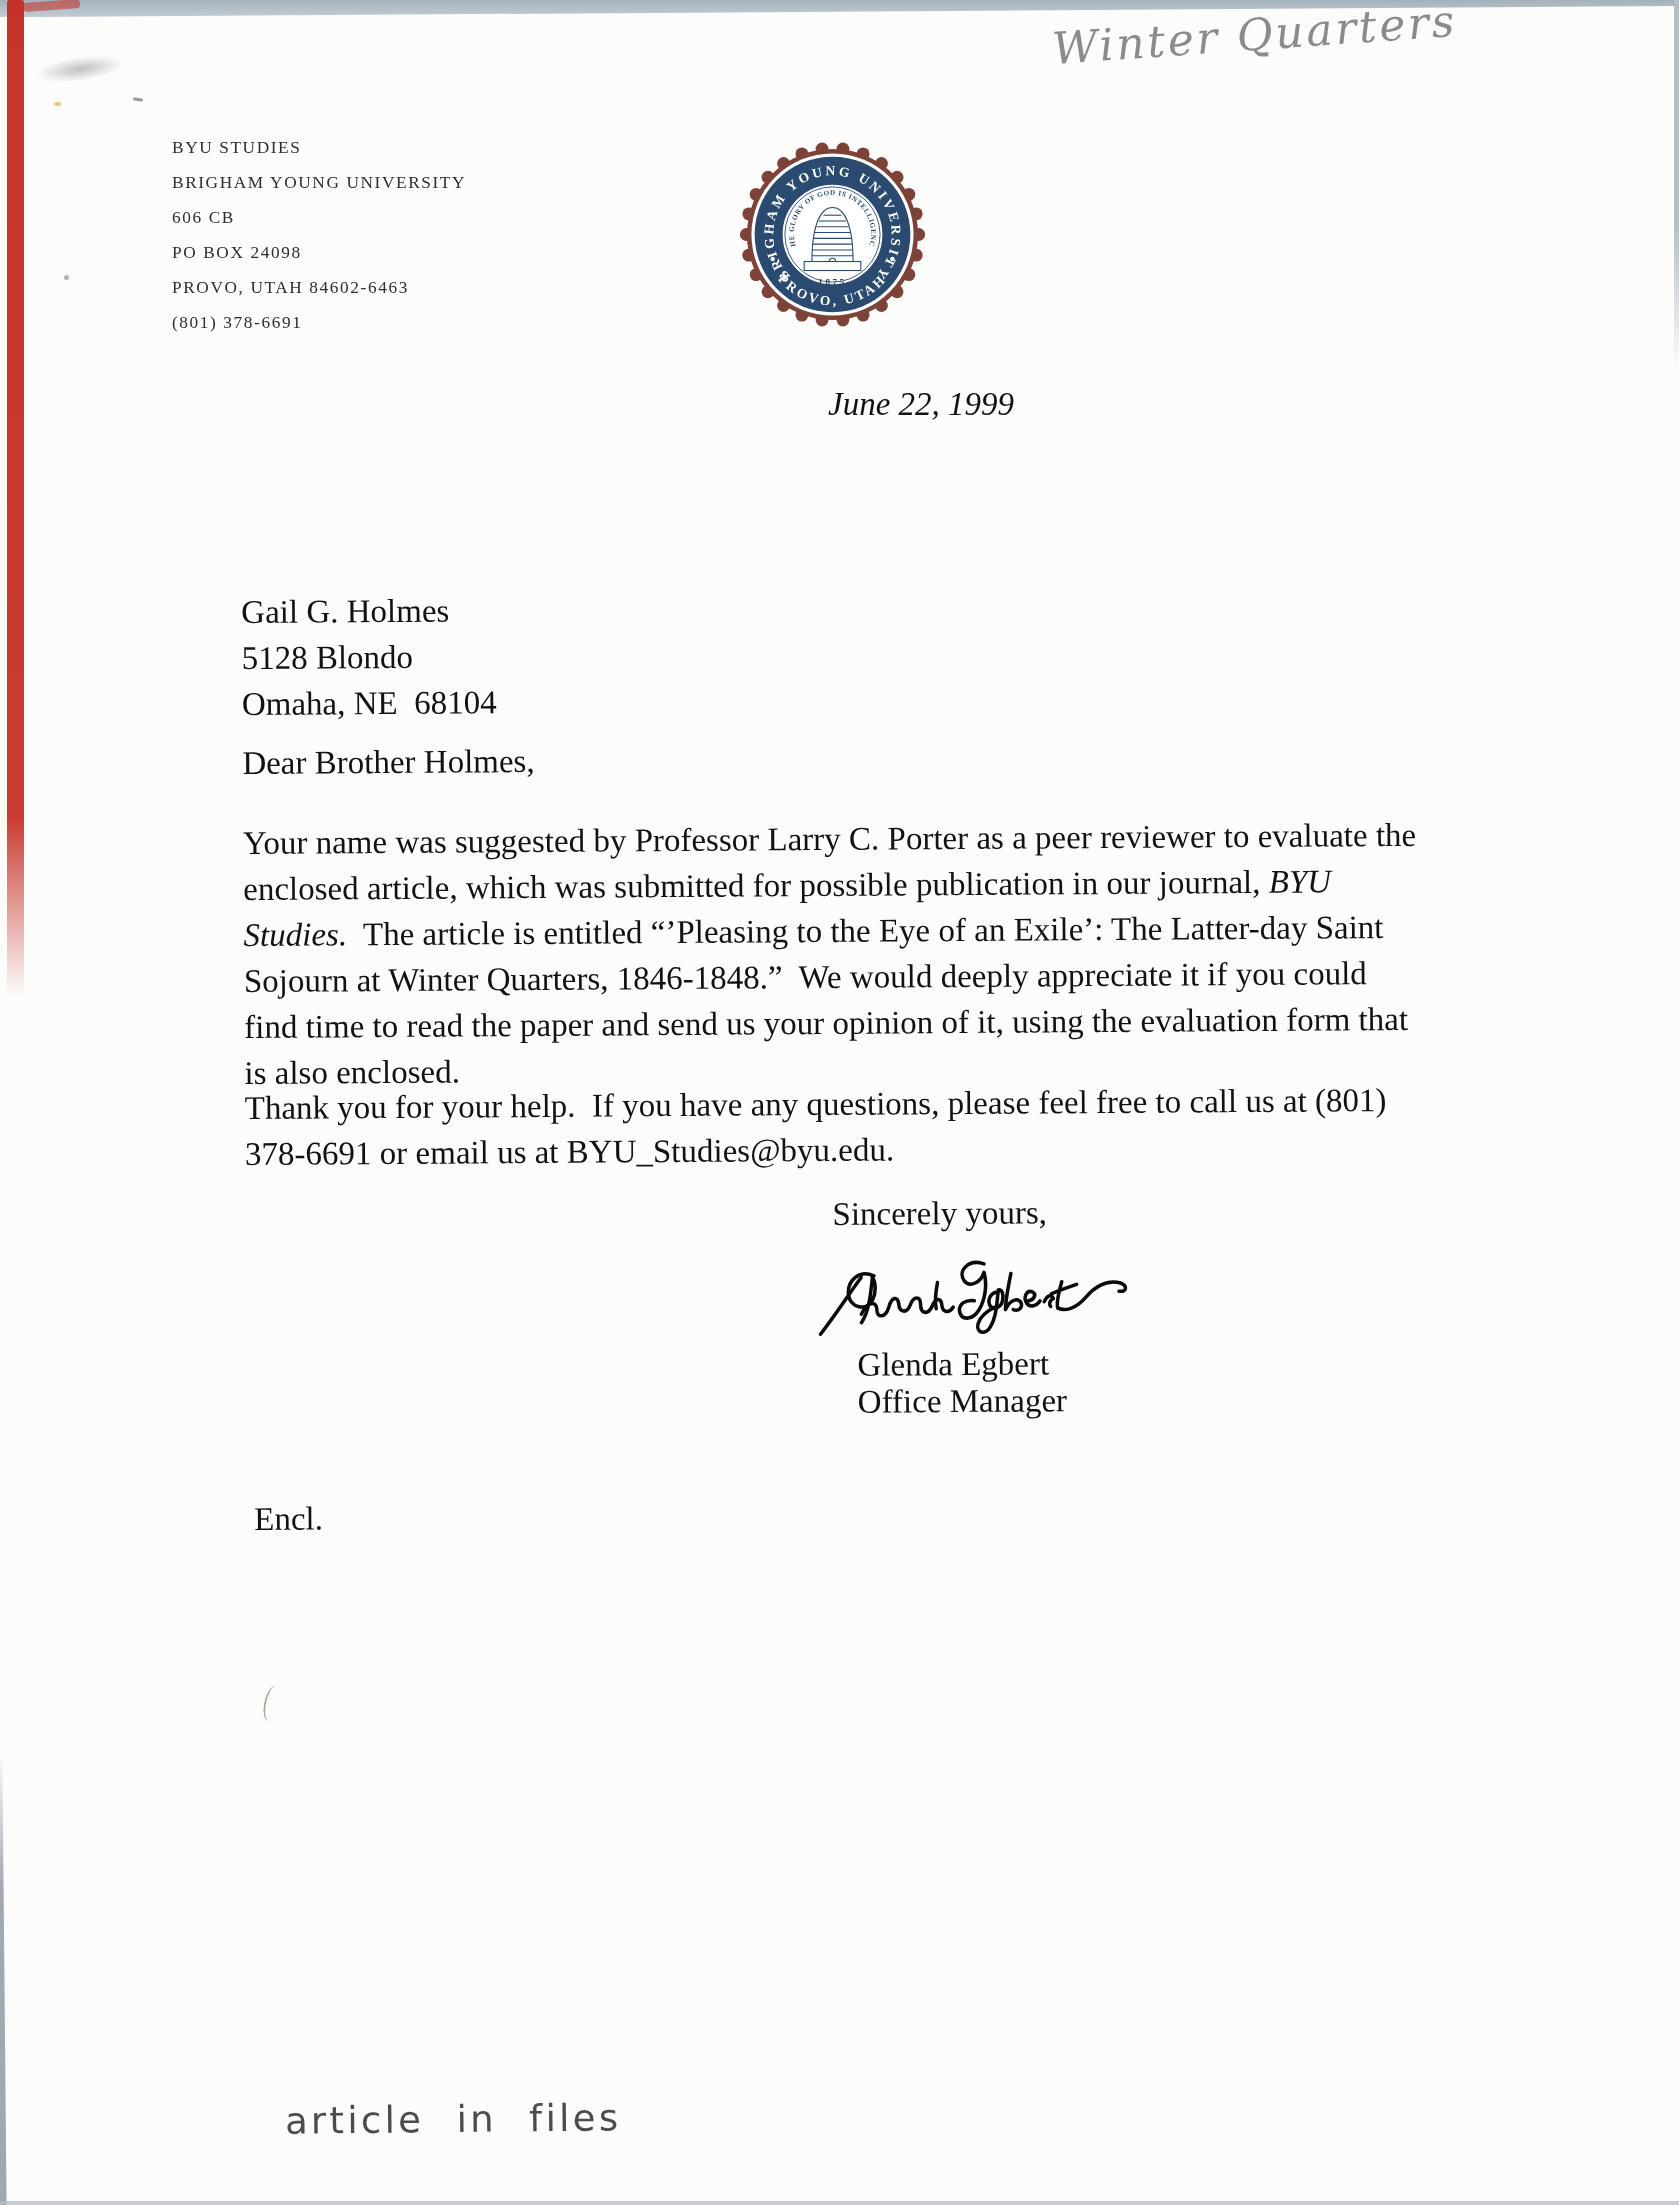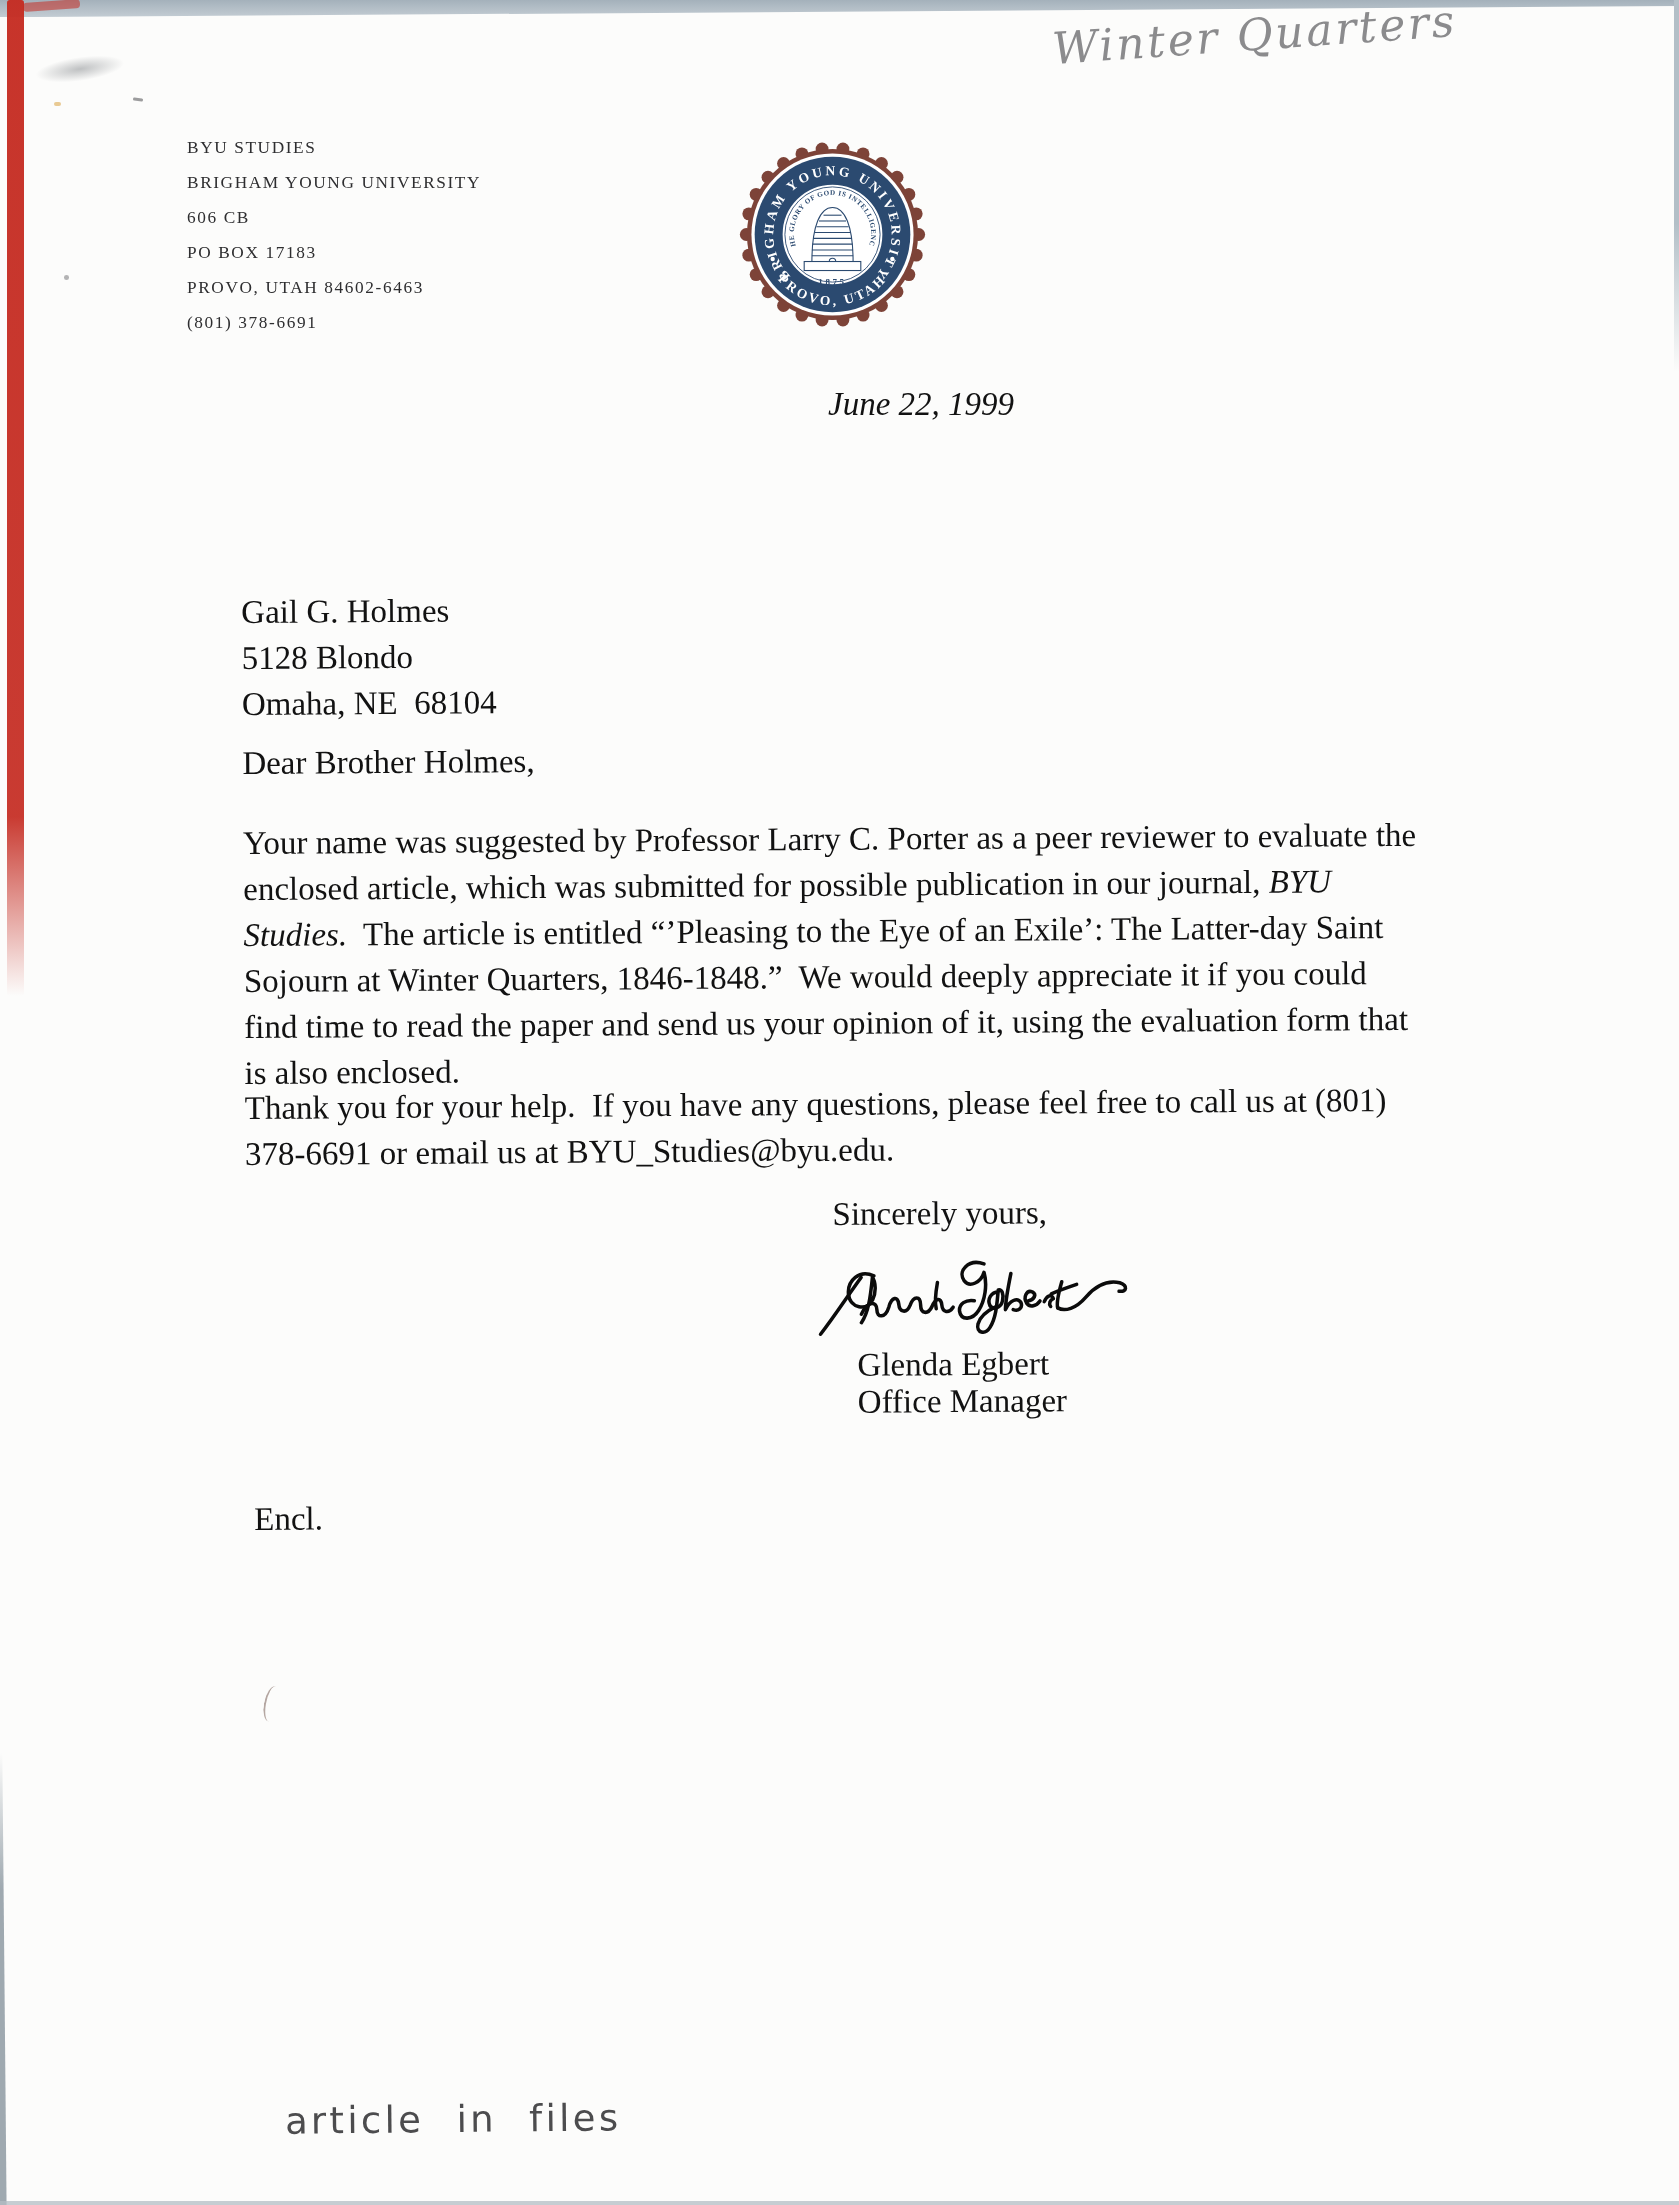--- a/index.html
+++ b/index.html
@@ -42,21 +42,21 @@
   
   .hand-top { position:absolute; left:1052px; top:9.3px;
     font-family:"DejaVu Serif",serif; font-style:italic;
     font-size:44px; letter-spacing:2.7px; color:#8b8b8d;
     transform:rotate(-4deg); white-space:pre; }
   .hand-bottom { position:absolute; left:285px; top:2098px;
     font-family:"DejaVu Sans",sans-serif;
     font-size:37px; letter-spacing:3.3px; word-spacing:17.3px; color:#4c4c4e;
     transform:rotate(-0.6deg); white-space:pre; }
   
-  .letterhead { position:absolute; left:187px; top:130px;
+  .letterhead { position:absolute; left:172px; top:130px;
     font-size:17.3px; line-height:35px; letter-spacing:1.6px; color:#2e2e30; }
   .letterhead .line { white-space:pre; }
   
   .seal { position:absolute; left:736px; top:138px; width:193px; height:193px; }
   .seal text { font-family:"Liberation Serif",serif; }
   .ring-text { fill:#ffffff; font-size:21px; letter-spacing:4.5px; font-weight:bold; }
   .motto-text { fill:var(--navy); font-size:11px; letter-spacing:1px; font-weight:bold; }
   .year-text { fill:var(--navy); font-size:14px; letter-spacing:4px; font-weight:bold; }
   .hive { stroke:var(--navy); stroke-width:1.7; fill:none; }
   
@@ -94,21 +94,21 @@
   <div class="speck-c"></div>
   <div class="curl-mark"></div>
 
   <div class="hand-top">Winter Quarters</div>
   <div class="hand-bottom">article in files</div>
 
   <div class="letterhead">
       <div class="line"><span>BYU STUDIES</span></div>
       <div class="line"><span>BRIGHAM YOUNG UNIVERSITY</span></div>
       <div class="line"><span>606 CB</span></div>
-      <div class="line"><span>PO BOX 17183</span></div>
+      <div class="line"><span>PO BOX 24098</span></div>
       <div class="line"><span>PROVO, UTAH 84602-6463</span></div>
       <div class="line"><span>(801) 378-6691</span></div>
     </div>
 
   <svg class="seal" viewBox="0 0 300 300">
     <defs>
       <path id="arcTop" d="M 79.5,209.1 A 92,92 0 1 1 220.5,209.1"></path>
       <path id="arcBottom" d="M 50.3,196.5 A 110,110 0 0 0 249.7,196.5"></path>
       <path id="arcMotto" d="M 92.5,165.5 A 60,60 0 1 1 207.5,165.5"></path>
     </defs>

